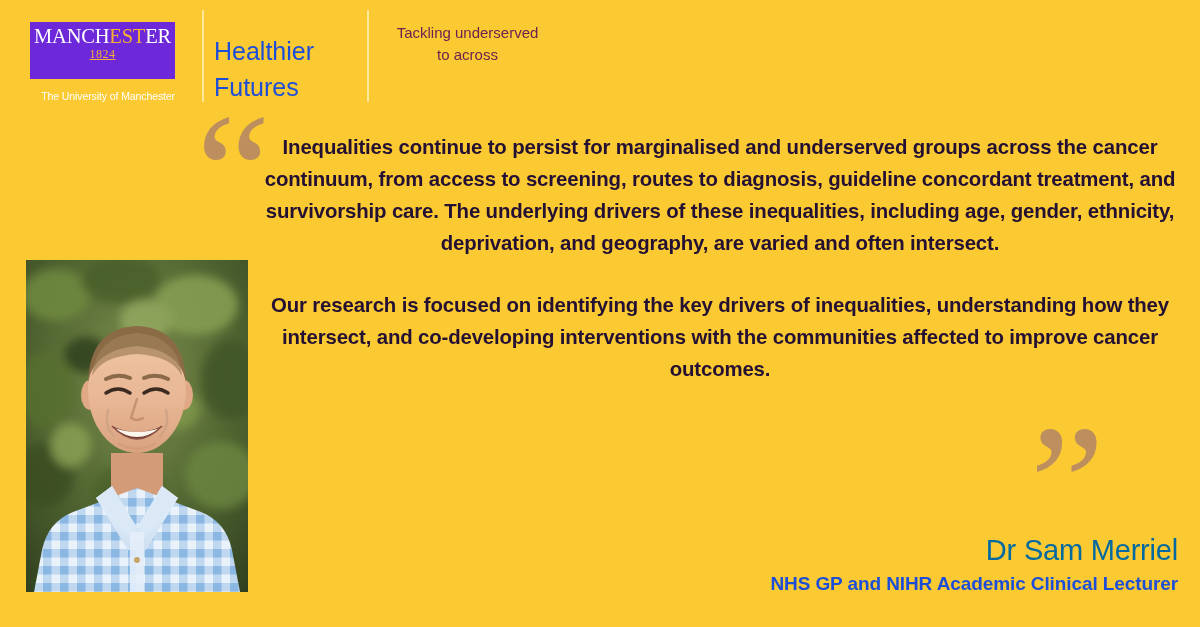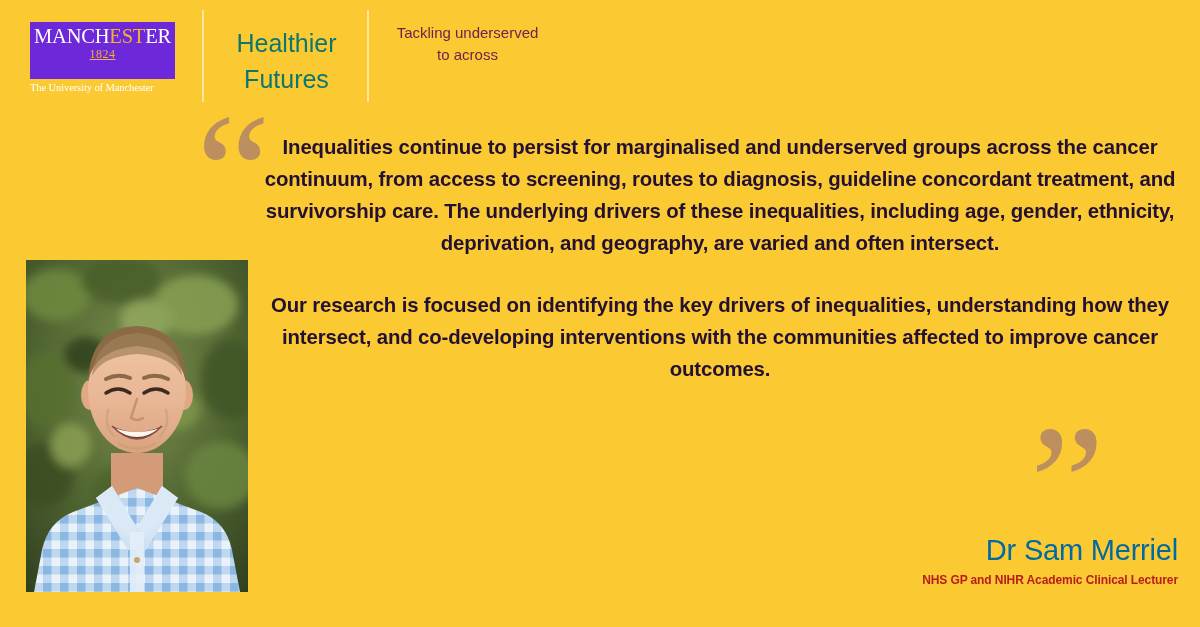--- a/index.html
+++ b/index.html
@@ -51,46 +51,45 @@
   }
   .logo-year {
     font-family: "Liberation Serif", serif;
     font-size: 12px;
     color: #F2B134;
     margin-top: 1px;
     letter-spacing: 0.5px;
     text-decoration: underline;
   }
   .logo-sub {
-    font-family: Liberation Serif, serif;
+    font-family: Liberation Sans, sans-serif;
     font-size: 10.5px;
     color: #FFFFFF;
-    text-align: left;
-    margin-top: 3px;
+    text-align: right;
+    margin-top: 11px;
     letter-spacing: -0.1px;
     white-space: nowrap;
   }
 
   .divider {
     position: absolute;
     top: 10px;
     width: 2px;
     height: 92px;
     background: #FDE79B;
   }
   .divider-1 { left: 202px; }
   .divider-2 { left: 367px; }
 
   .brand-name {
     position: absolute;
     left: 214px;
-    top: 26px;
+    top: 34px;
     width: 145px;
-    text-align: center;
-    color: #0f766e;
+    color: #1d4ed8;
     font-size: 25px;
     line-height: 1.42;
     font-weight: 400;
   }
 
   .tagline {
     position: absolute;
     left: 380px;
     top: 22px;
     width: 175px;
@@ -163,23 +162,23 @@
     width: 640px;
   }
   .attrib-name {
     color: #0369a1;
     font-weight: normal;
     font-size: 29px;
     line-height: 1.12;
     letter-spacing: -0.2px;
   }
   .attrib-role {
-    color: #b91c1c;
+    color: #1d4ed8;
     font-weight: bold;
-    font-size: 12px;
+    font-size: 19px;
     line-height: 1.2;
     margin-top: 7px;
     letter-spacing: -0.1px;
   }
 </style>
 </head>
 <body>
 
 <div class="header">
 

